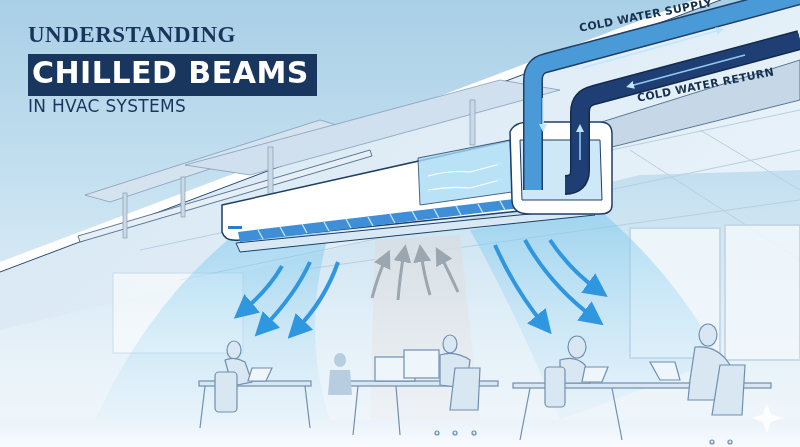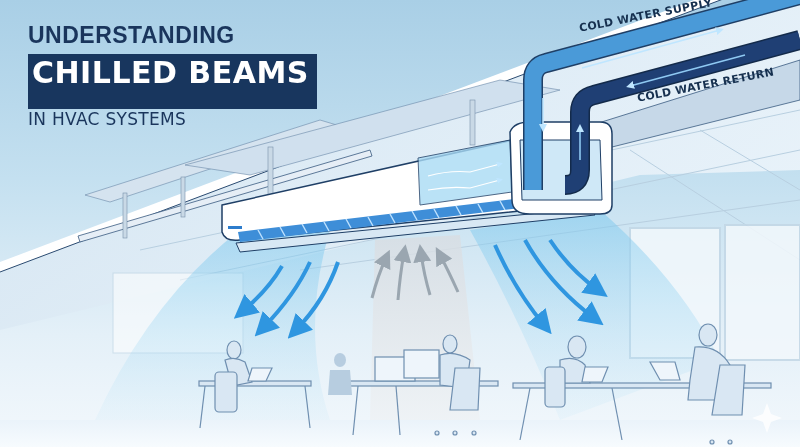--- a/index.html
+++ b/index.html
@@ -1,22 +1,22 @@
 <!DOCTYPE html>
 <html><head>
 <meta charset="utf-8">
 <style>
   html, body { margin: 0; padding: 0; }
   body { width: 800px; height: 447px; overflow: hidden; font-family: "DejaVu Sans", sans-serif; }
   .stage { position: relative; width: 800px; height: 447px; overflow: hidden;
     background: linear-gradient(180deg, #a9cfe6 0%, #c4e0f0 40%, #e4f0f8 75%, #f3f8fc 100%); }
   .scene { position: absolute; left: 0; top: 0; }
   .title-block { position: absolute; left: 28px; top: 22px; }
-  .t1 { font-family: Liberation Sans, sans-serif; font-weight: bold; font-size: 23px; color: #1a355c; letter-spacing: 0.5px; line-height: 26px; }
-  .t2 { display: inline-block; margin-top: 6px; background: #18365e; color: #ffffff; font-family: "DejaVu Sans", sans-serif; font-weight: bold; font-size: 30px; line-height: 38px; padding: 0 8px 17px 4px; letter-spacing: 0.5px; }
+  .t1 { font-family: Liberation Serif, serif; font-weight: bold; font-size: 23px; color: #1a355c; letter-spacing: 0.5px; line-height: 26px; }
+  .t2 { display: inline-block; margin-top: 6px; background: #18365e; color: #ffffff; font-family: "DejaVu Sans", sans-serif; font-weight: bold; font-size: 30px; line-height: 38px; padding: 0 8px 4px 4px; letter-spacing: 0.5px; }
   .t3 { font-family: "DejaVu Sans", sans-serif; font-size: 17px; color: #1a355c; margin-top: 0; letter-spacing: 0.3px; }
   .pipe-label { position: absolute; font-family: "DejaVu Sans", sans-serif; font-weight: bold; font-size: 11px; color: #16304f; letter-spacing: 0.3px; white-space: nowrap; }
   .supply-label { left: 578px; top: 22px; transform: rotate(-11deg); transform-origin: left top; }
   .return-label { left: 636px; top: 92px; transform: rotate(-11deg); transform-origin: left top; }
 </style>
 </head>
 <body>
 
 <div class="stage">
 

